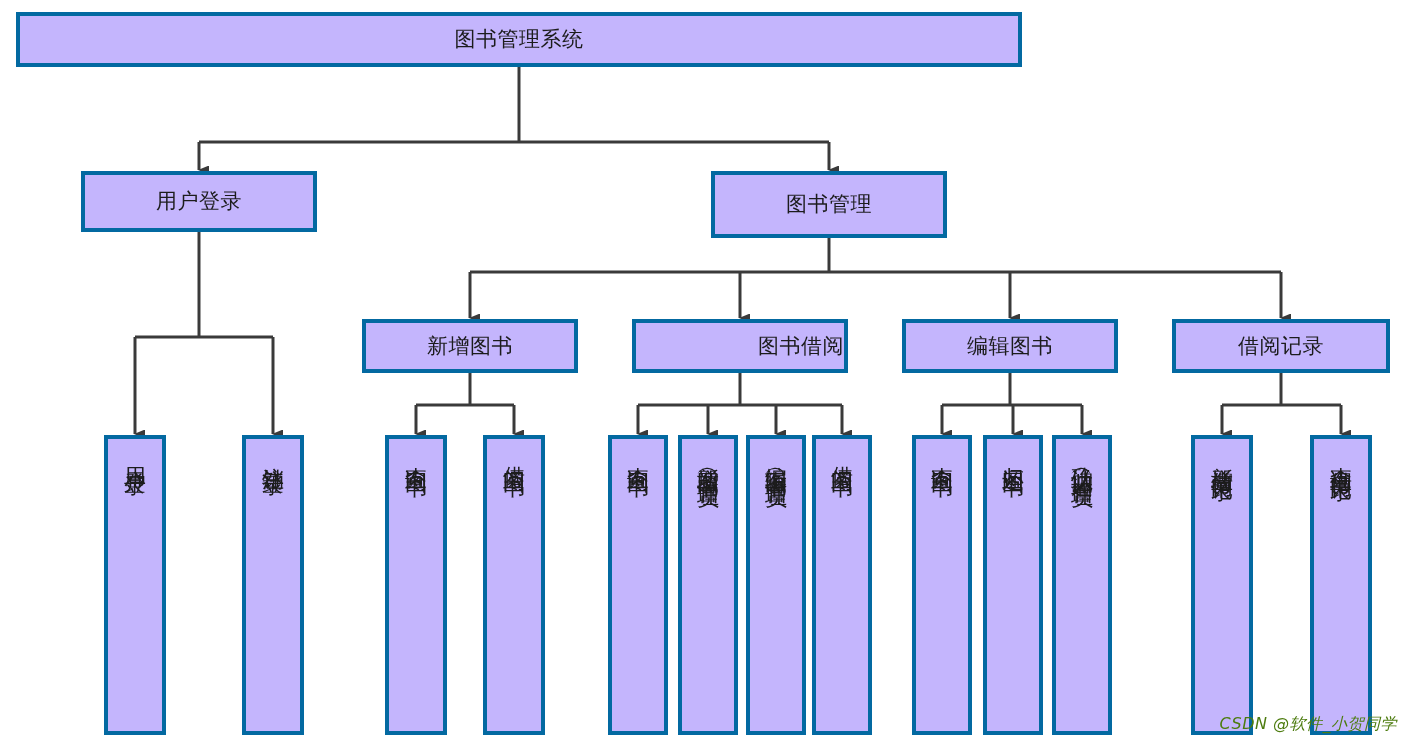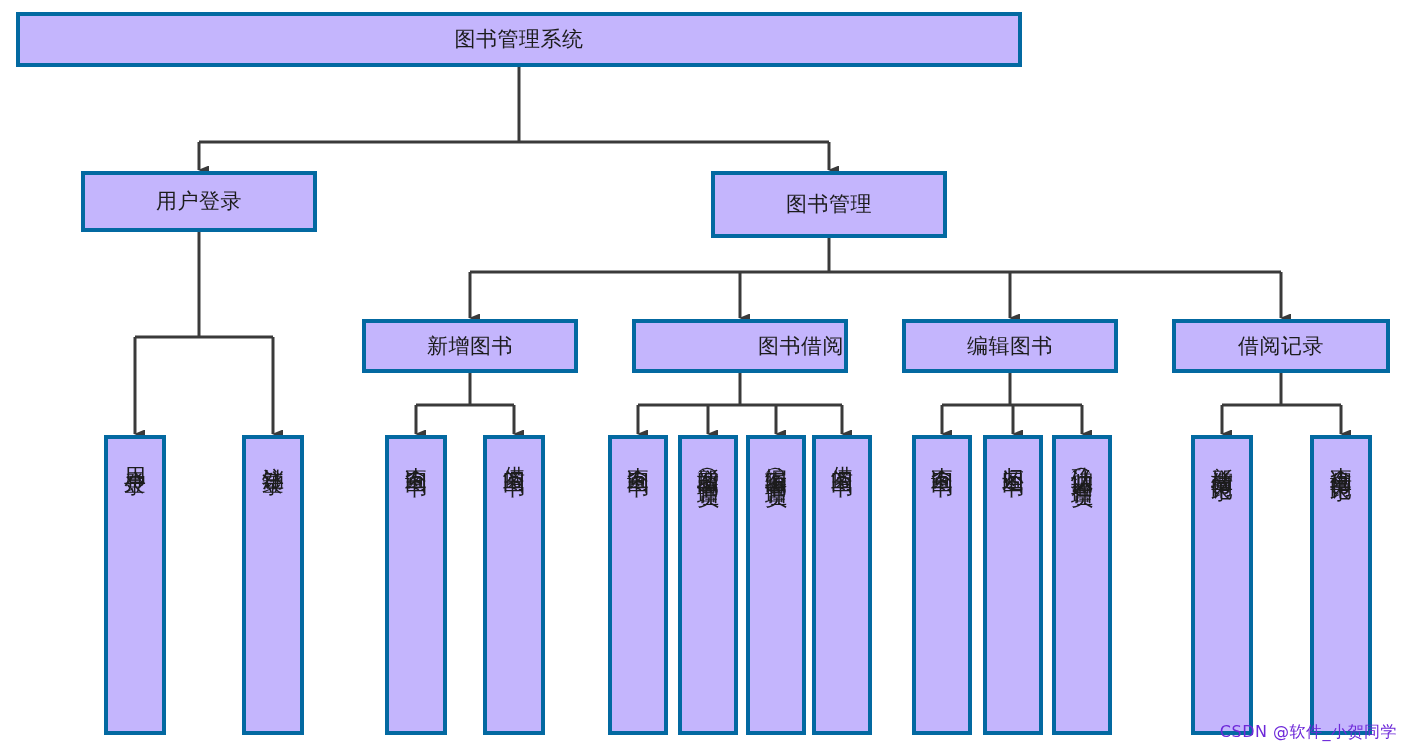--- a/index.html
+++ b/index.html
@@ -53,26 +53,27 @@
     white-space: normal;
   }
   .node-box.vertical {
     align-items: flex-start;
     justify-content: center;
     padding-top: 10px;
   }
   #watermark {
     position: absolute;
     right: 8px;
-    bottom: 4px;
+    bottom: 12px;
     font-size: 16px;
-    color: #6d28d9;
+    color: #4d7c0f;
     letter-spacing: 0.5px;
     white-space: nowrap;
     pointer-events: none;
+    font-style: italic;
   }
 </style>
 </head>
 <body>
 
 <div id="diagram-root">
 
   <svg id="diagram-svg" viewBox="0 0 1405 747" preserveAspectRatio="none" aria-hidden="true">
     <defs>
       <marker id="arrowhead" markerWidth="9" markerHeight="11" refX="4.5" refY="10" orient="auto" markerUnits="userSpaceOnUse">

